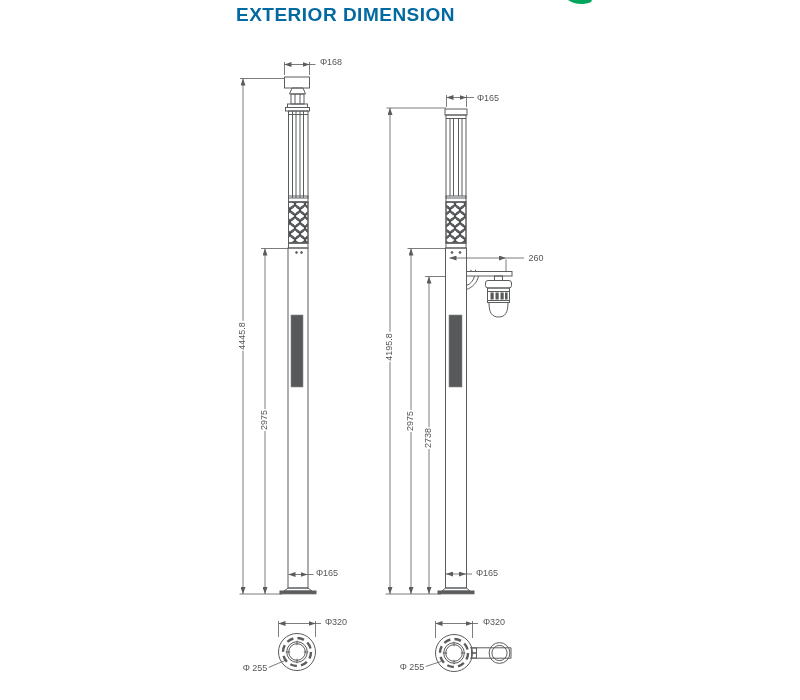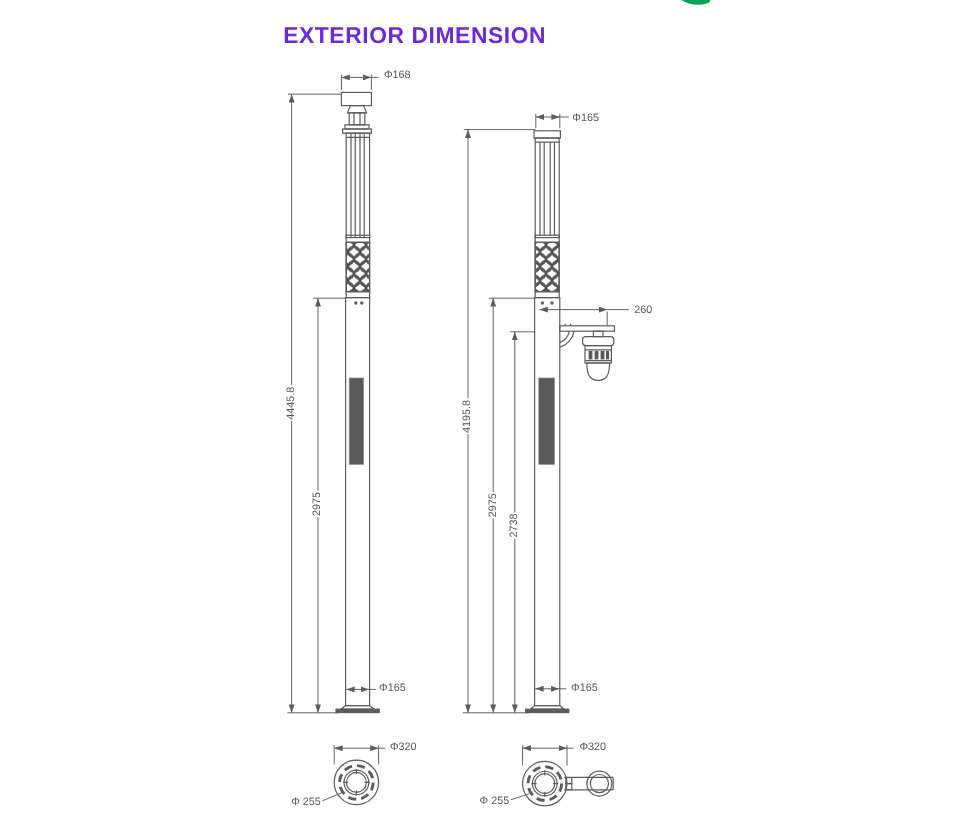--- a/index.html
+++ b/index.html
@@ -1,19 +1,19 @@
 <!DOCTYPE html>
 <html><head>
 <meta charset="utf-8">
 <style>
   html,body{margin:0;padding:0;background:#fff;}
   .page{position:relative;width:800px;height:700px;background:#fff;overflow:hidden;
         font-family:"Liberation Sans",sans-serif;}
-  .title{position:absolute;left:236px;top:20px;margin:0;font-size:19px;font-weight:bold;
-         color:#6d28d9;letter-spacing:.5px;font-family:"Liberation Sans",sans-serif;}
+  .title{position:absolute;left:236px;top:4px;margin:0;font-size:19px;font-weight:bold;
+         color:#0369a1;letter-spacing:.5px;font-family:"Liberation Sans",sans-serif;}
   .art{position:absolute;left:0;top:0;}
   .dim{position:absolute;font-size:9px;color:#55565a;background:#fff;padding:0 1px;
        transform:translate(-50%,-50%);white-space:nowrap;line-height:1.1;z-index:3;}
   .dim.rot{transform:translate(-50%,-50%) rotate(-90deg);}
   .swoosh{position:absolute;left:0;top:0;z-index:2;}
 </style>
 </head>
 <body>
 
 <div class="page">

